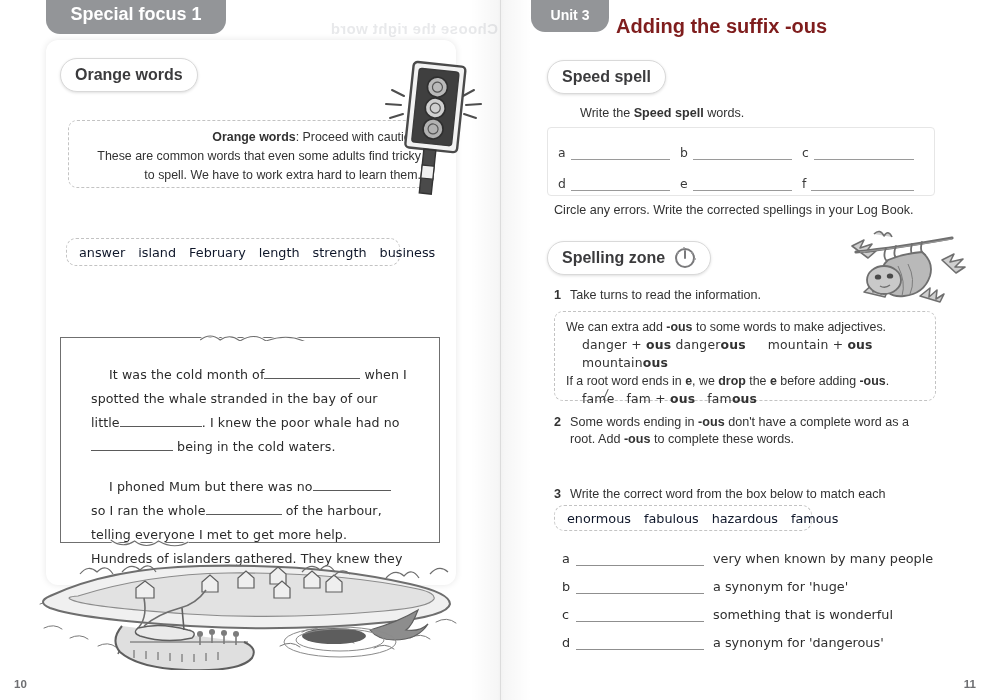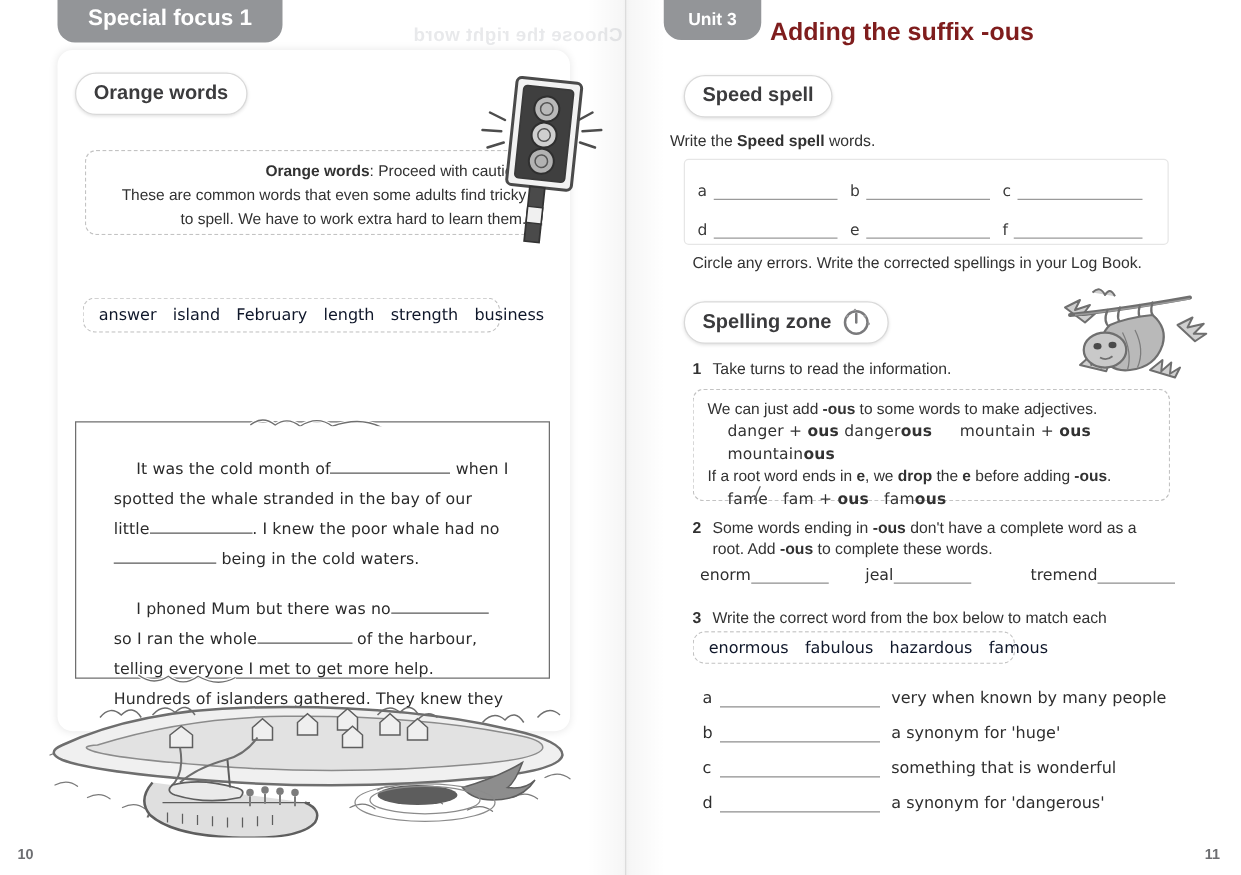--- a/index.html
+++ b/index.html
@@ -493,21 +493,21 @@
   </div>
 
   <div class="unit-heading">
     <span>Adding the suffix </span><span>-ous</span>
   </div>
 
   <div class="pill" id="pill-speed">
     <span class="pill-text">Speed spell</span>
   </div>
 
-  <div class="plain" style="left:536px; top:105px;">
+  <div class="plain" style="left:580px; top:105px;">
     <span>Write the </span><b class="em">Speed spell</b><span> words.</span>
   </div>
 
   <div class="speedbox">
     <div class="sl-row" style="top:8px;">
       <div class="sl-item">
         <span class="lab">a</span>
         <span class="ln"></span>
       </div>
       <div class="sl-item">
@@ -576,53 +576,39 @@
   </svg>
 
   <div class="numtext" style="left:554px; top:287px; width:320px;">
     <span class="n">1</span>
     <span class="t">Take turns to read the information.</span>
   </div>
 
   <div class="dashbox" style="left:554px; top:311px; width:382px; height:90px;">
     <div class="inner" style="line-height:18px; padding:6px 11px;">
       <div>
-        <span>We can just add </span><b class="em">-ous</b><span> to some words to make adjectives.</span>
+        <span>We can extra add </span><b class="em">-ous</b><span> to some words to make adjectives.</span>
       </div>
       <div class="hand" style="padding-left:16px;">
         <span>danger + </span><b class="em">ous</b><span>  danger</span><b class="em">ous</b><span style="display:inline-block;width:22px;"></span><span>mountain + </span><b class="em">ous</b><span>  mountain</span><b class="em">ous</b>
       </div>
       <div>
         <span>If a root word ends in </span><b class="em">e</b><span>, we </span><b class="em">drop</b><span> the </span><b class="em">e</b><span> before adding </span><b class="em">-ous</b><span>.</span>
       </div>
       <div class="hand" style="padding-left:16px;">
         <span style="position:relative;"><span>fame</span><span style="position:absolute;right:1px;top:-1px;width:8px;height:12px;border-left:1px solid #555;transform:rotate(24deg);"></span></span><span style="display:inline-block;width:12px;"></span><span>fam + </span><b class="em">ous</b><span style="display:inline-block;width:12px;"></span><span>fam</span><b class="em">ous</b>
       </div>
     </div>
   </div>
 
   <div class="numtext" style="left:554px; top:414px; width:375px;">
     <span class="n">2</span>
     <span class="t"><span>Some words ending in </span><b class="em">-ous</b><span> don't have a complete word as a root. Add </span><b class="em">-ous</b><span> to complete these words.</span></span>
   </div>
 
-  <div class="rootrow">
-    <div class="item" style="width:140px;">
-      <span>enorm</span>
-      <span class="ln"></span>
-    </div>
-    <div class="item" style="width:140px;">
-      <span>jeal</span>
-      <span class="ln"></span>
-    </div>
-    <div class="item">
-      <span>tremend</span>
-      <span class="ln"></span>
-    </div>
-  </div>
 
   <div class="numtext" style="left:554px; top:486px; width:380px;">
     <span class="n">3</span>
     <span class="t">Write the correct word from the box below to match each definition.</span>
   </div>
 
   <div class="wordbank" style="left:554px; top:505px; width:258px; height:26px;">
     <span>enormous</span>
     <span>fabulous</span>
     <span>hazardous</span>

